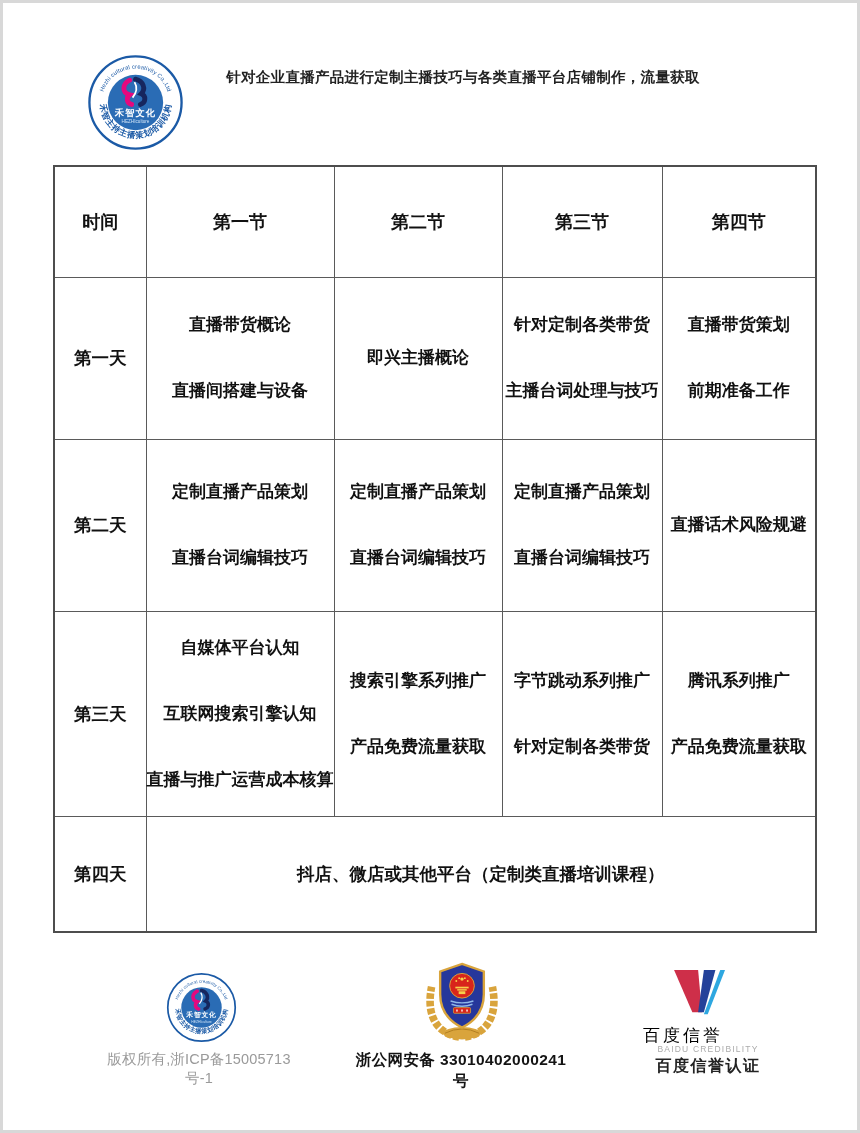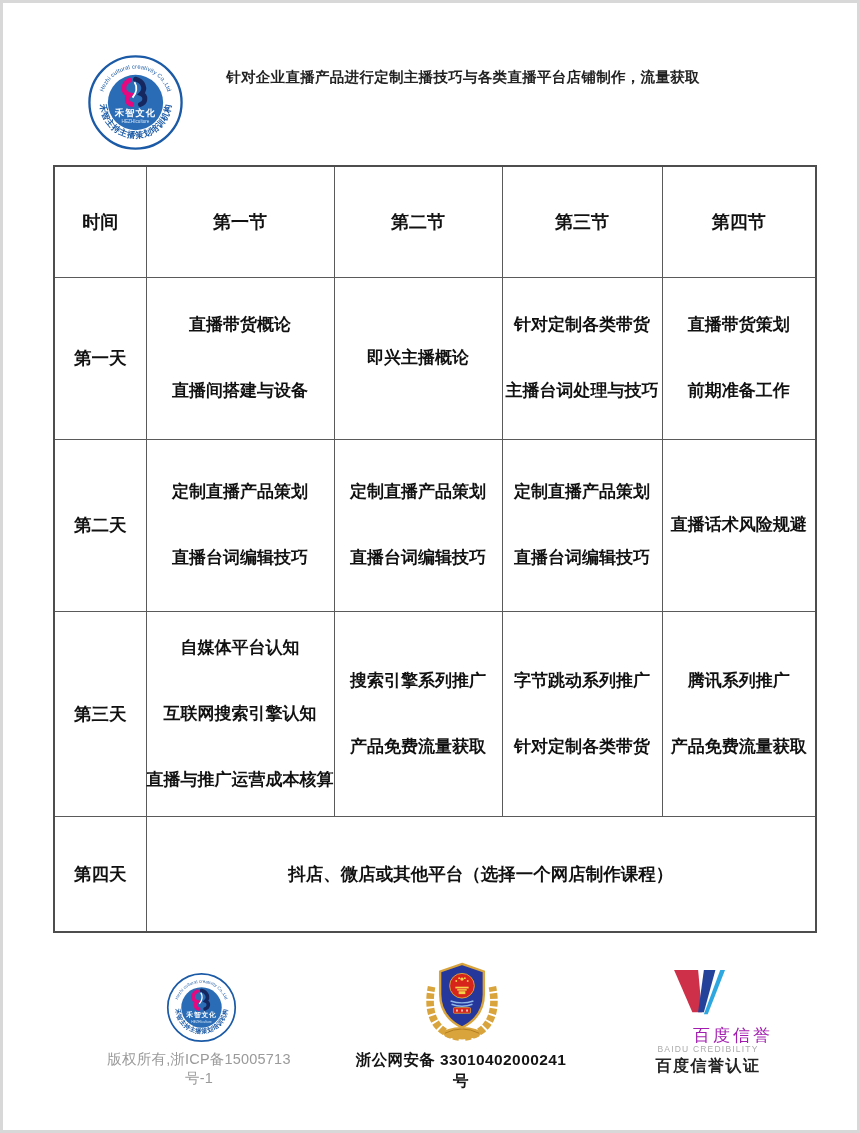--- a/index.html
+++ b/index.html
@@ -46,22 +46,22 @@
     position:absolute;left:96px;top:1047px;width:200px;text-align:center;
     font-size:14.5px;color:#9a9a9a;letter-spacing:.2px;
   }
   .police-badge{position:absolute;left:421px;top:954px;width:76px;height:86px;}
   .police-record{
     position:absolute;left:348px;top:1047px;width:220px;text-align:center;
     font-size:15.5px;font-weight:bold;color:#141414;letter-spacing:.4px;
   }
   .baidu-logo{position:absolute;left:666px;top:965px;width:64px;height:50px;}
   .baidu-cn{
-    position:absolute;left:640px;top:1021px;width:130px;text-align:right;
-    font-size:17px;color:#a21caf;letter-spacing:3px;
+    position:absolute;left:640px;top:1021px;width:130px;text-align:left;
+    font-size:17px;color:#000000;letter-spacing:3px;
   }
   .baidu-en{
     position:absolute;left:640px;top:1041px;width:130px;text-align:center;
     font-size:8.5px;color:#ababab;letter-spacing:1.2px;
   }
   .baidu-cert{
     position:absolute;left:635px;top:1053px;width:140px;text-align:center;
     font-size:16px;font-weight:bold;color:#232323;letter-spacing:1.5px;
   }
 </style>
@@ -139,21 +139,21 @@
 直播与推广运营成本核算</td>
         <td class="ccell">搜索引擎系列推广
 产品免费流量获取</td>
         <td class="ccell">字节跳动系列推广
 针对定制各类带货</td>
         <td class="ccell">腾讯系列推广
 产品免费流量获取</td>
       </tr>
       <tr style="height:116px">
         <td class="lcell">第四天</td>
-        <td class="ccell merged" colspan="4">抖店、微店或其他平台（选择一个网店制作课程）</td>
+        <td class="ccell merged" colspan="4">抖店、微店或其他平台（定制类直播培训课程）</td>
       </tr>
     </tbody>
   </table>
 
   <svg class="logo-footer" viewBox="0 0 100 100">
     <defs>
       <path id="arc-top-2" d="M 15,50 A 35,35 0 0 1 85,50"></path>
       <path id="arc-bot-2" d="M 13.5,50 A 36.5,36.5 0 0 0 86.5,50"></path>
     </defs>
     <circle cx="50" cy="50" r="47.5" fill="#ffffff" stroke="#1b5aa6" stroke-width="2.4"></circle>

